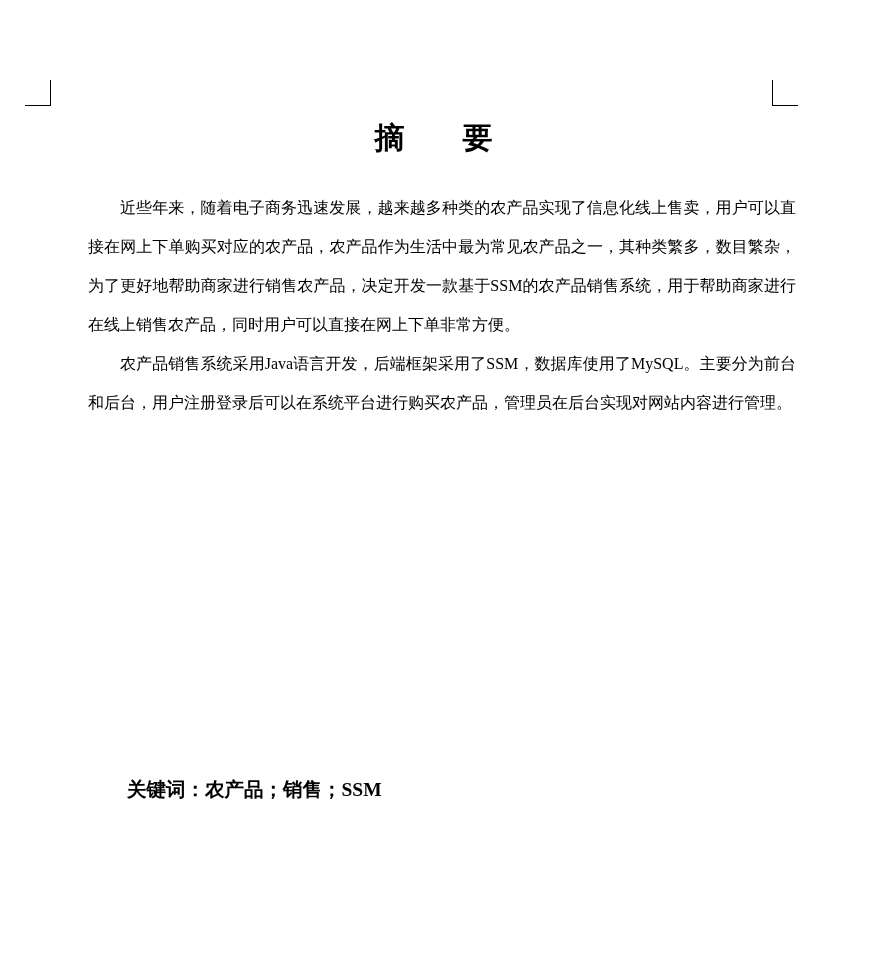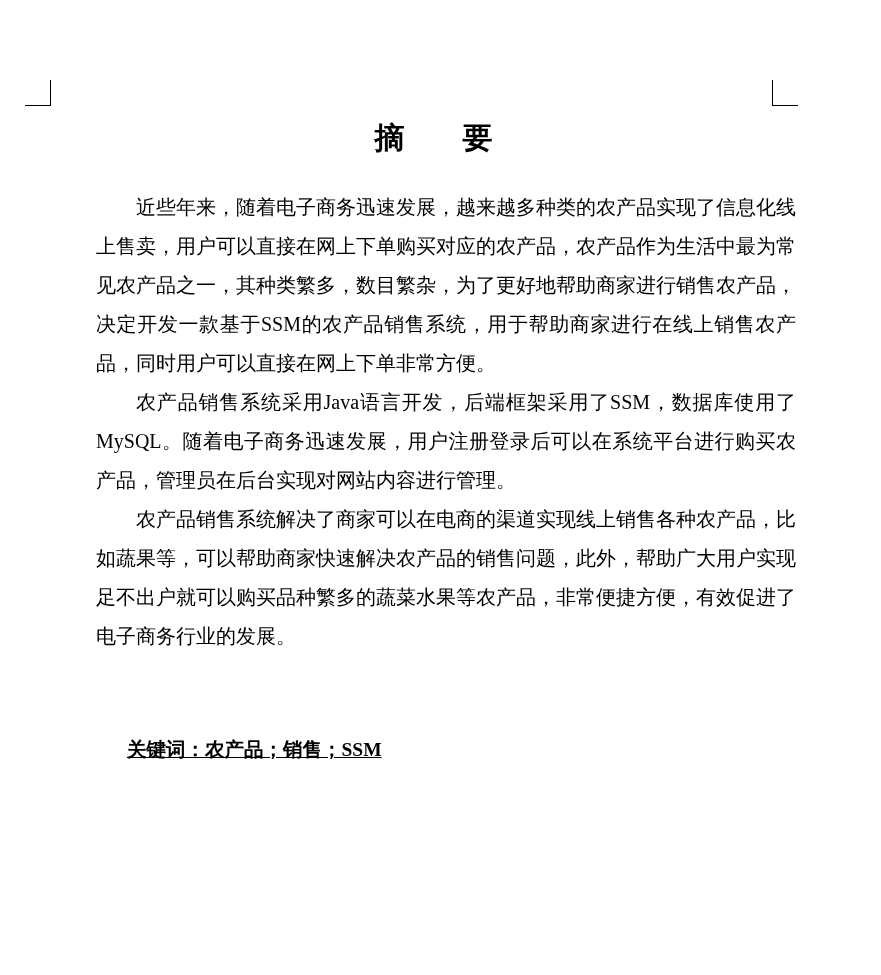--- a/index.html
+++ b/index.html
@@ -61,60 +61,58 @@
   }
 
   .body-block {
     position: absolute;
     left: 88px;
     top: 188px;
     width: 708px;
   }
 
   p.para {
-    margin: 0 0 0 8px;
+    margin: 0 0 0 0;
     text-indent: 2em;
-    font-size: 20px;
+    font-size: 16px;
     line-height: 39px;
     text-align: justify;
     text-justify: inter-ideograph;
     color: #000000;
     font-family: "Liberation Serif", "DejaVu Serif", serif;
   }
 
   .keywords {
     position: absolute;
     left: 88px;
-    top: 730px;
+    top: 770px;
     width: 708px;
     font-size: 19.5px;
     line-height: 39px;
     font-weight: bold;
     text-indent: 2em;
     font-family: "Liberation Serif", "DejaVu Serif", serif;
-    text-decoration: underline;
   }
 </style>
 </head>
 <body>
 
 <div class="page">
 
   <div class="crop crop-tl">
     <span class="h"></span>
       <span class="v"></span>
   </div>
   <div class="crop crop-tr">
     <span class="h"></span>
       <span class="v"></span>
   </div>
 
   <div class="doc-title">摘　要</div>
 
   <div class="body-block">
     <p class="para">近些年来，随着电子商务迅速发展，越来越多种类的农产品实现了信息化线上售卖，用户可以直接在网上下单购买对应的农产品，农产品作为生活中最为常见农产品之一，其种类繁多，数目繁杂，为了更好地帮助商家进行销售农产品，决定开发一款基于SSM的农产品销售系统，用于帮助商家进行在线上销售农产品，同时用户可以直接在网上下单非常方便。</p>
-    <p class="para">农产品销售系统采用Java语言开发，后端框架采用了SSM，数据库使用了MySQL。随着电子商务迅速发展，用户注册登录后可以在系统平台进行购买农产品，管理员在后台实现对网站内容进行管理。</p>
-    <p class="para">农产品销售系统解决了商家可以在电商的渠道实现线上销售各种农产品，比如蔬果等，可以帮助商家快速解决农产品的销售问题，此外，帮助广大用户实现足不出户就可以购买品种繁多的蔬菜水果等农产品，非常便捷方便，有效促进了电子商务行业的发展。</p>
+    <p class="para">农产品销售系统采用Java语言开发，后端框架采用了SSM，数据库使用了MySQL。主要分为前台和后台，用户注册登录后可以在系统平台进行购买农产品，管理员在后台实现对网站内容进行管理。</p>
   </div>
 
   <div class="keywords">关键词：农产品；销售；SSM</div>
 
 </div>
 
 </body></html>

